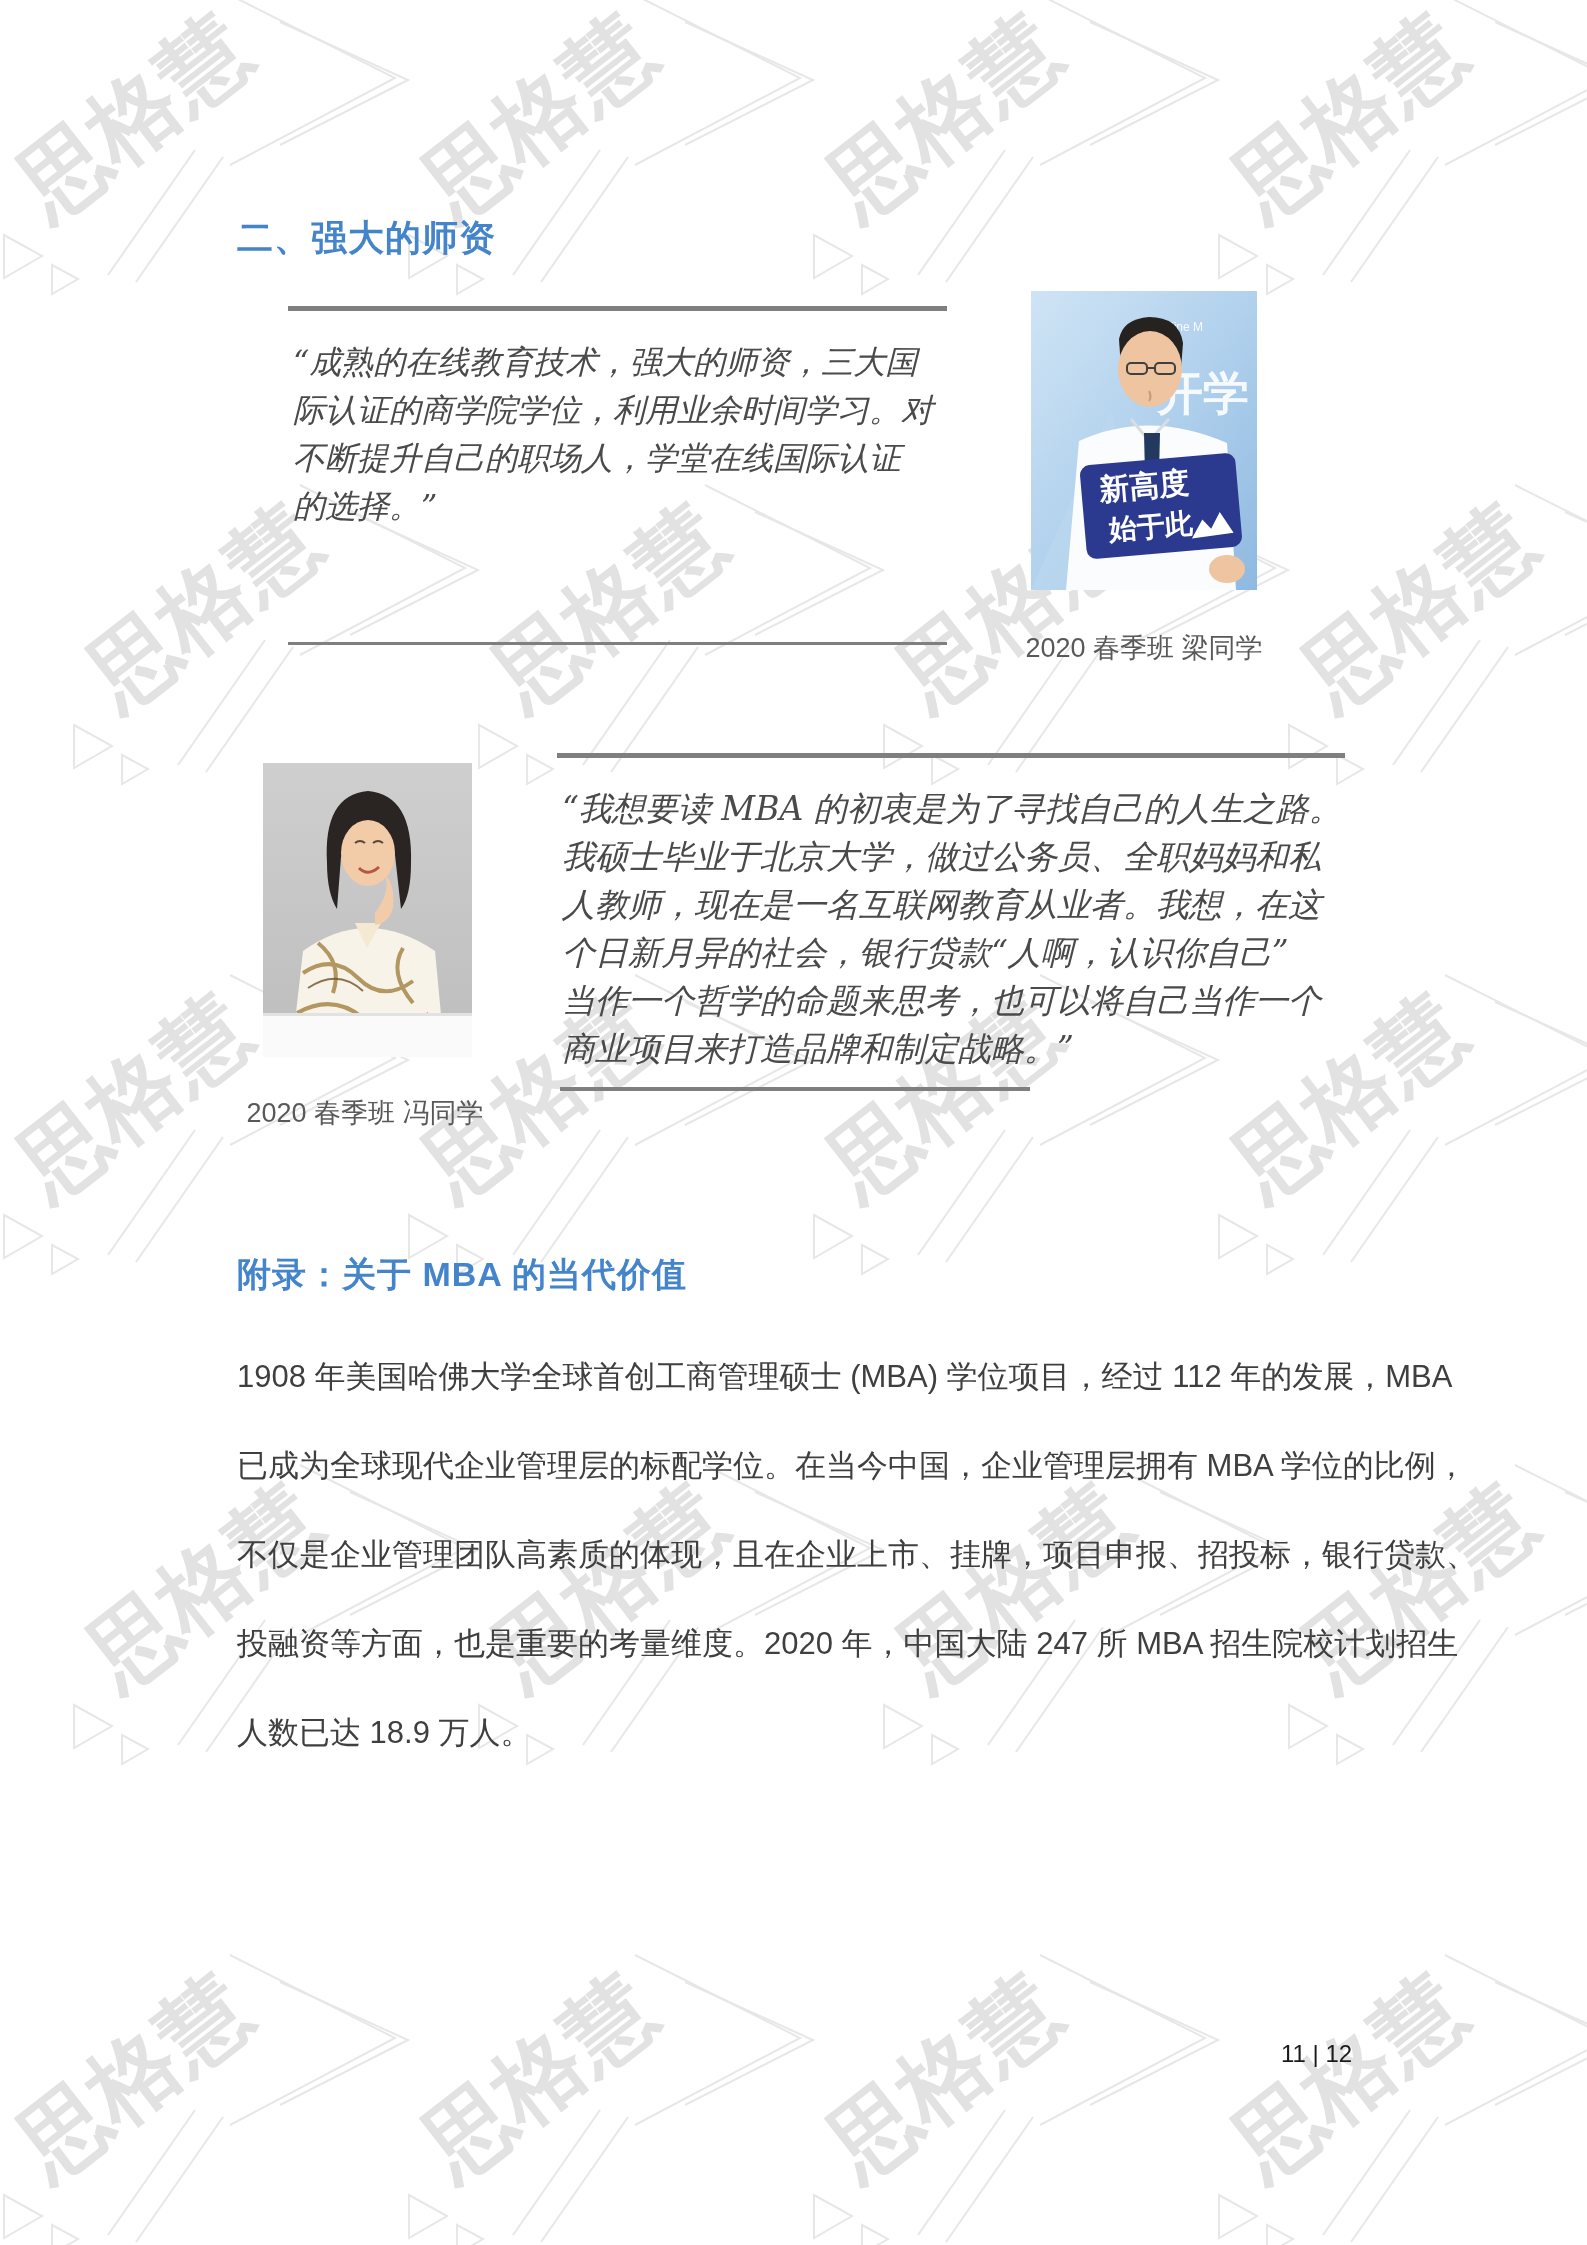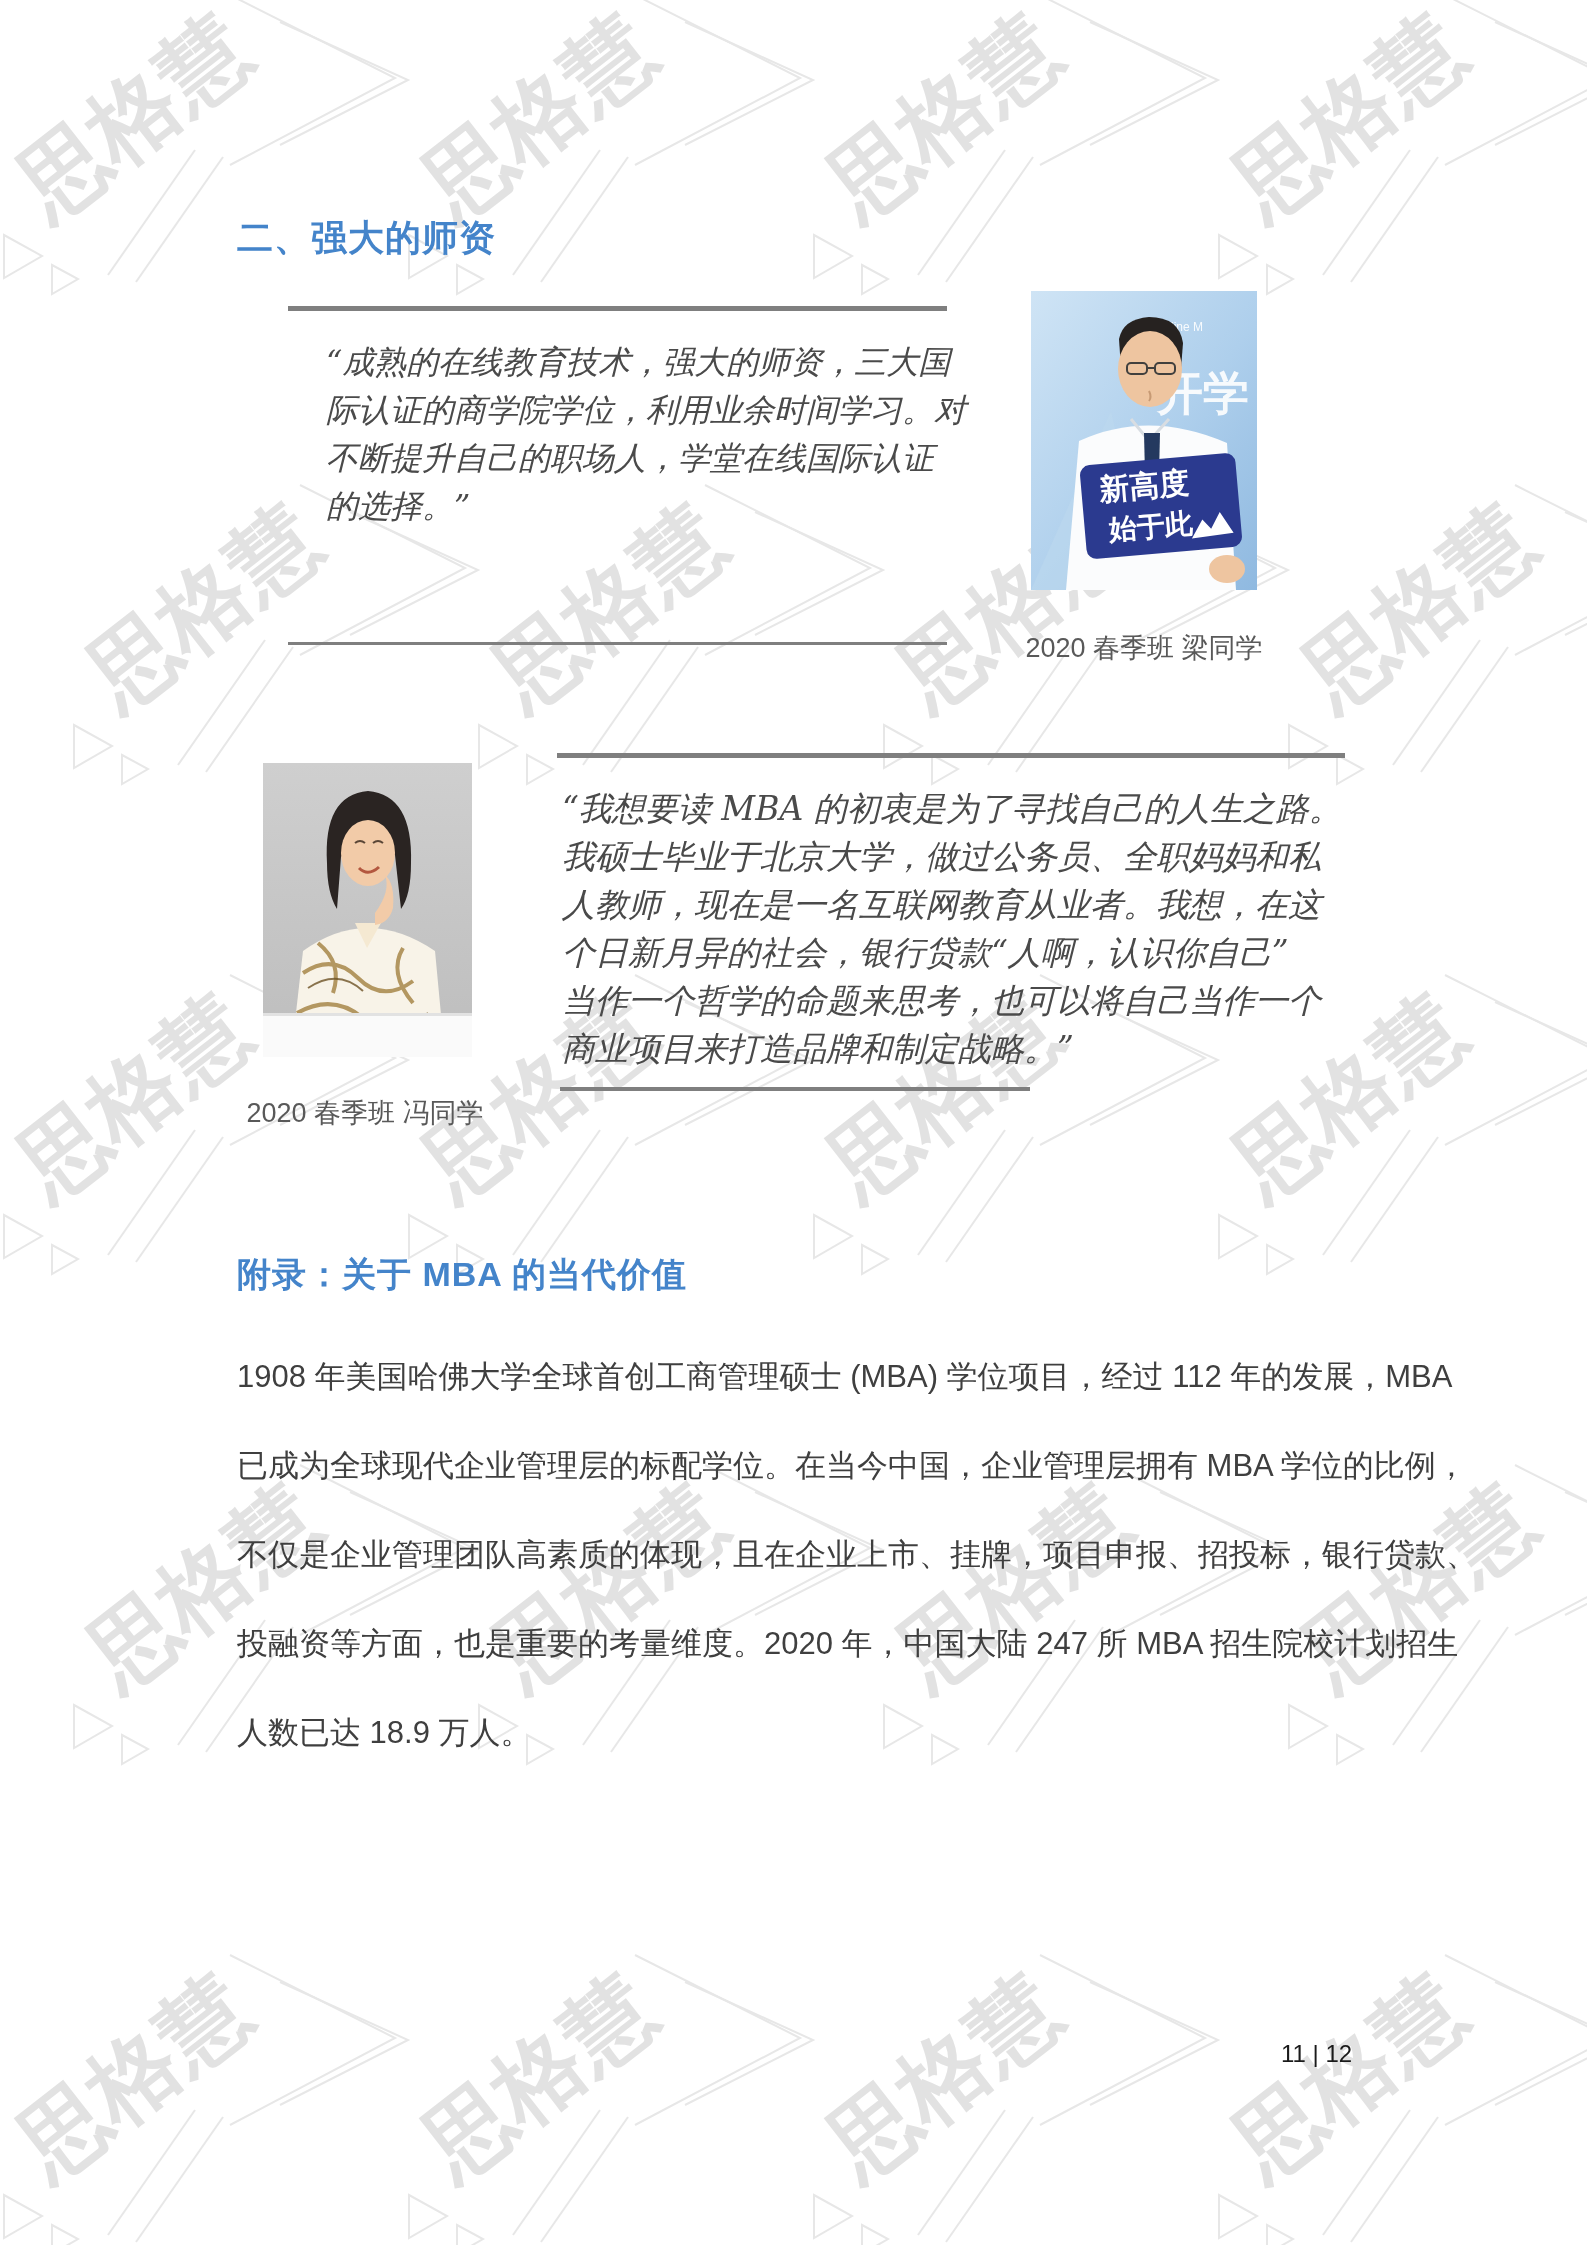--- a/index.html
+++ b/index.html
@@ -245,21 +245,21 @@
           </g>
           <text transform="translate(58,262) rotate(-38)" font-size="88" fill="#e2e2e2" font-weight="bold">思格慧</text>
         </svg></div>
     </div>
 
   <div id="content">
 
     <div class="abs heading" style="left:237px;top:214px;">二、强大的师资</div>
 
     <div class="abs rule" style="left:288px;top:306px;width:659px;height:5px;"></div>
-    <div class="abs quote" style="left:293px;top:338px;width:670px;font-size:32px;line-height:48px;margin-left:33px;">
+    <div class="abs quote" style="left:293px;top:338px;width:670px;font-size:32px;line-height:48px;">
       <div class="qline">“成熟的在线教育技术，强大的师资，三大国</div>
       <div class="qline">际认证的商学院学位，利用业余时间学习。对</div>
       <div class="qline">不断提升自己的职场人，学堂在线国际认证</div>
       <div class="qline">的选择。”</div>
     </div>
     <div class="abs rule" style="left:288px;top:642px;width:659px;height:3px;"></div>
 
     <figure class="abs" style="left:1031px;top:291px;width:226px;height:299px;">
       <svg width="226" height="299" viewBox="0 0 226 299">
         <defs>

